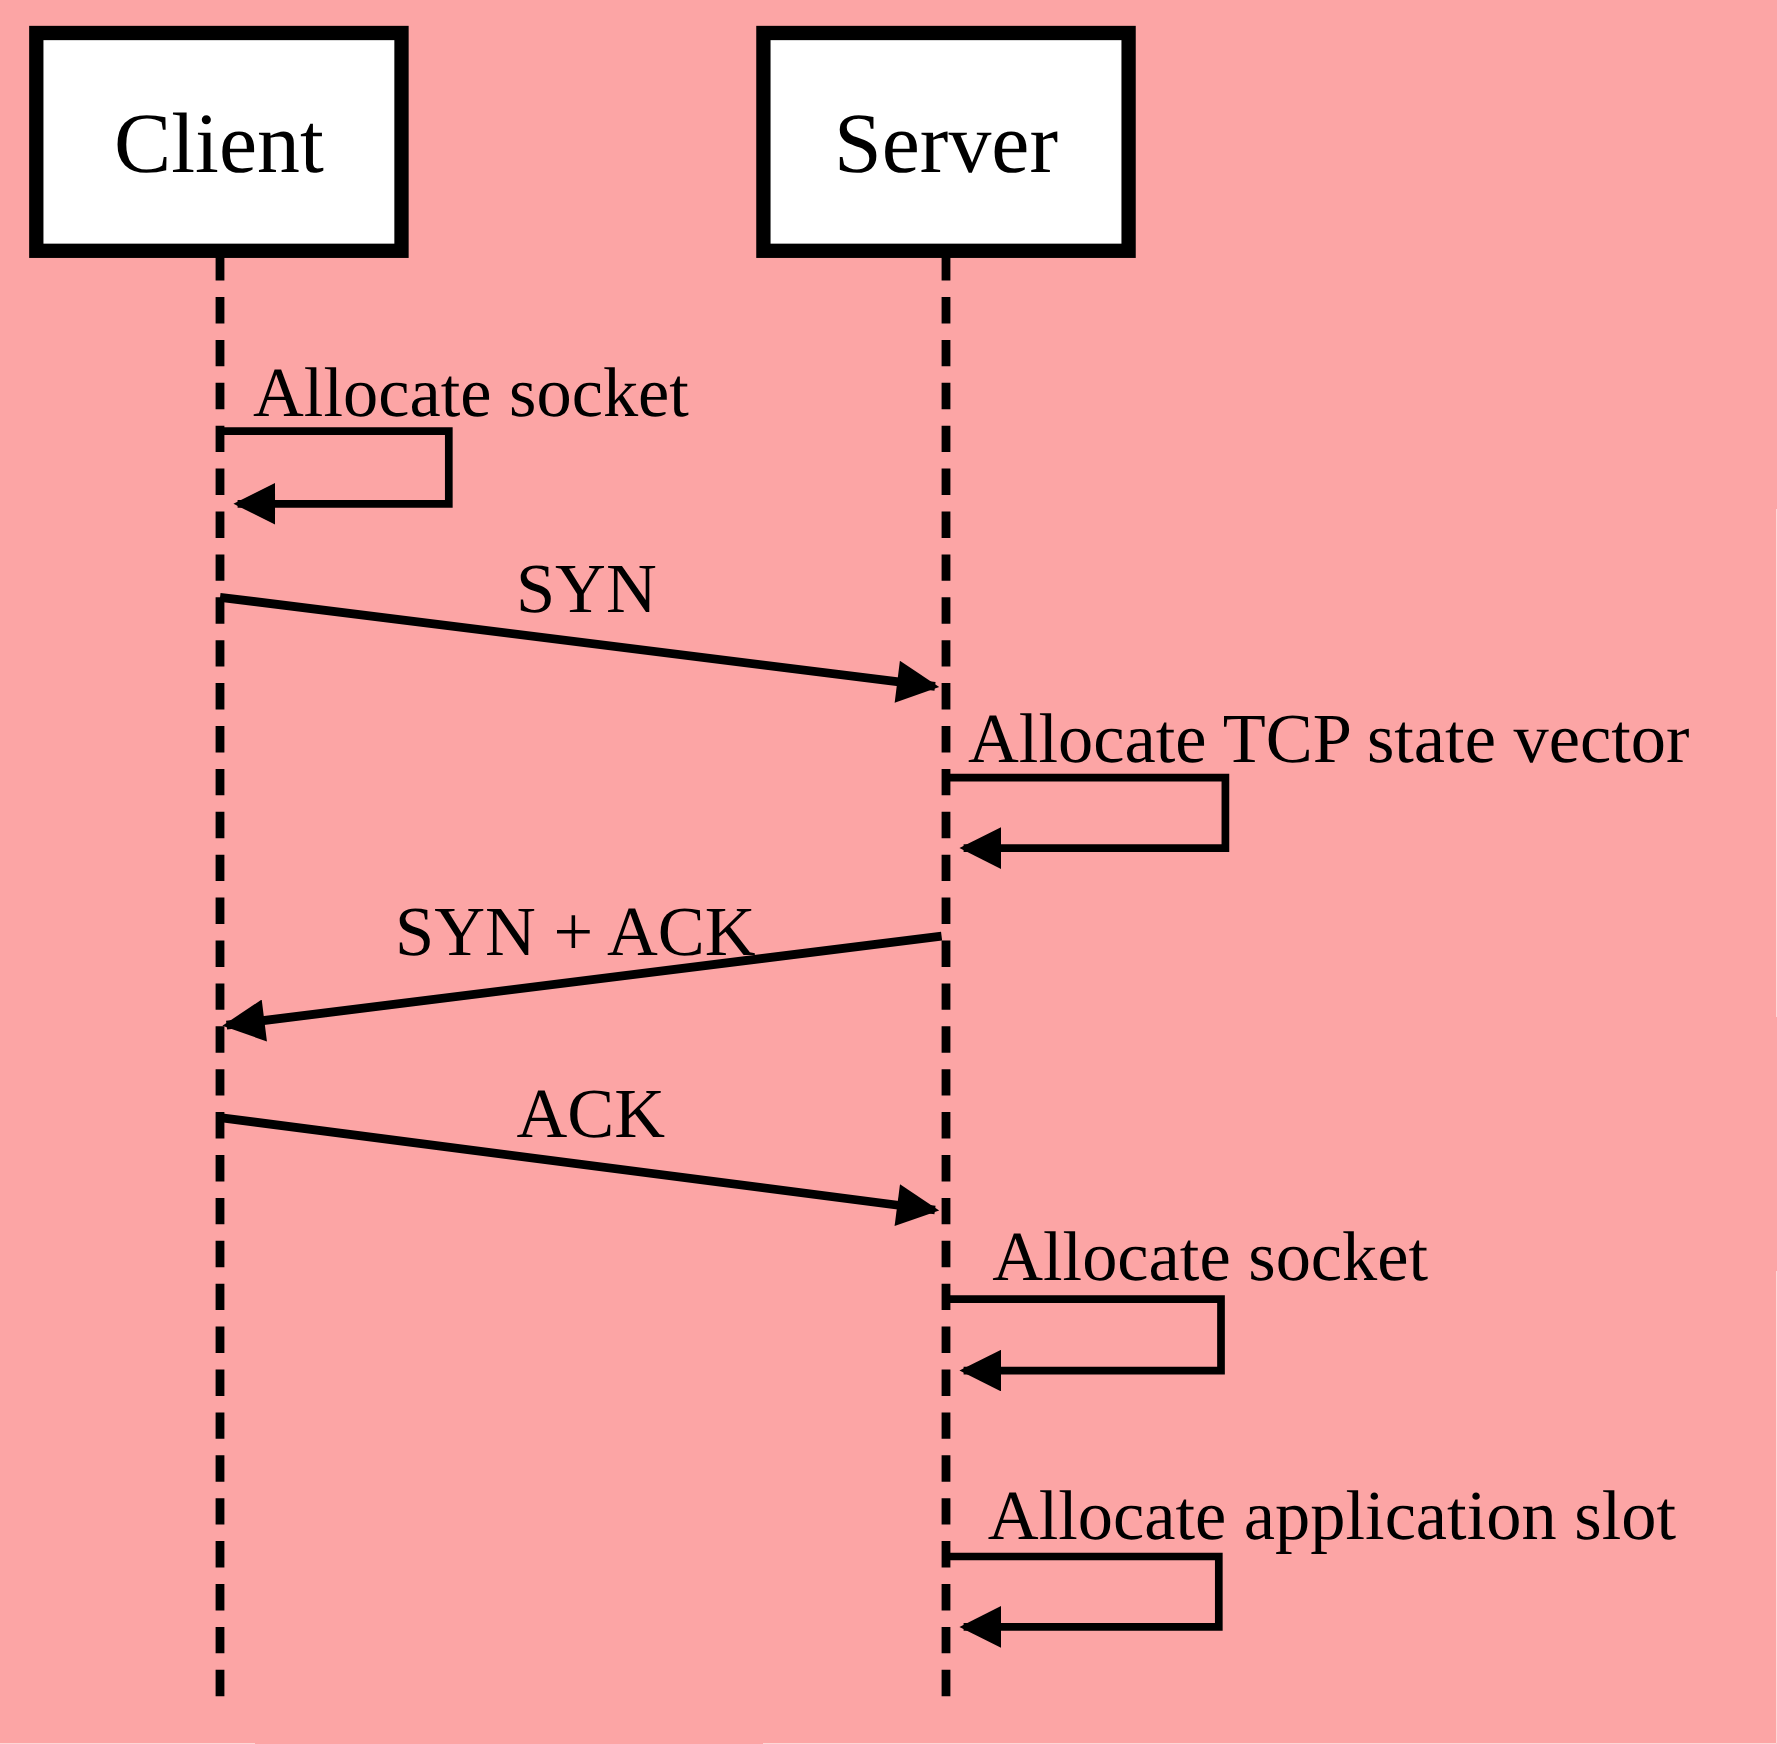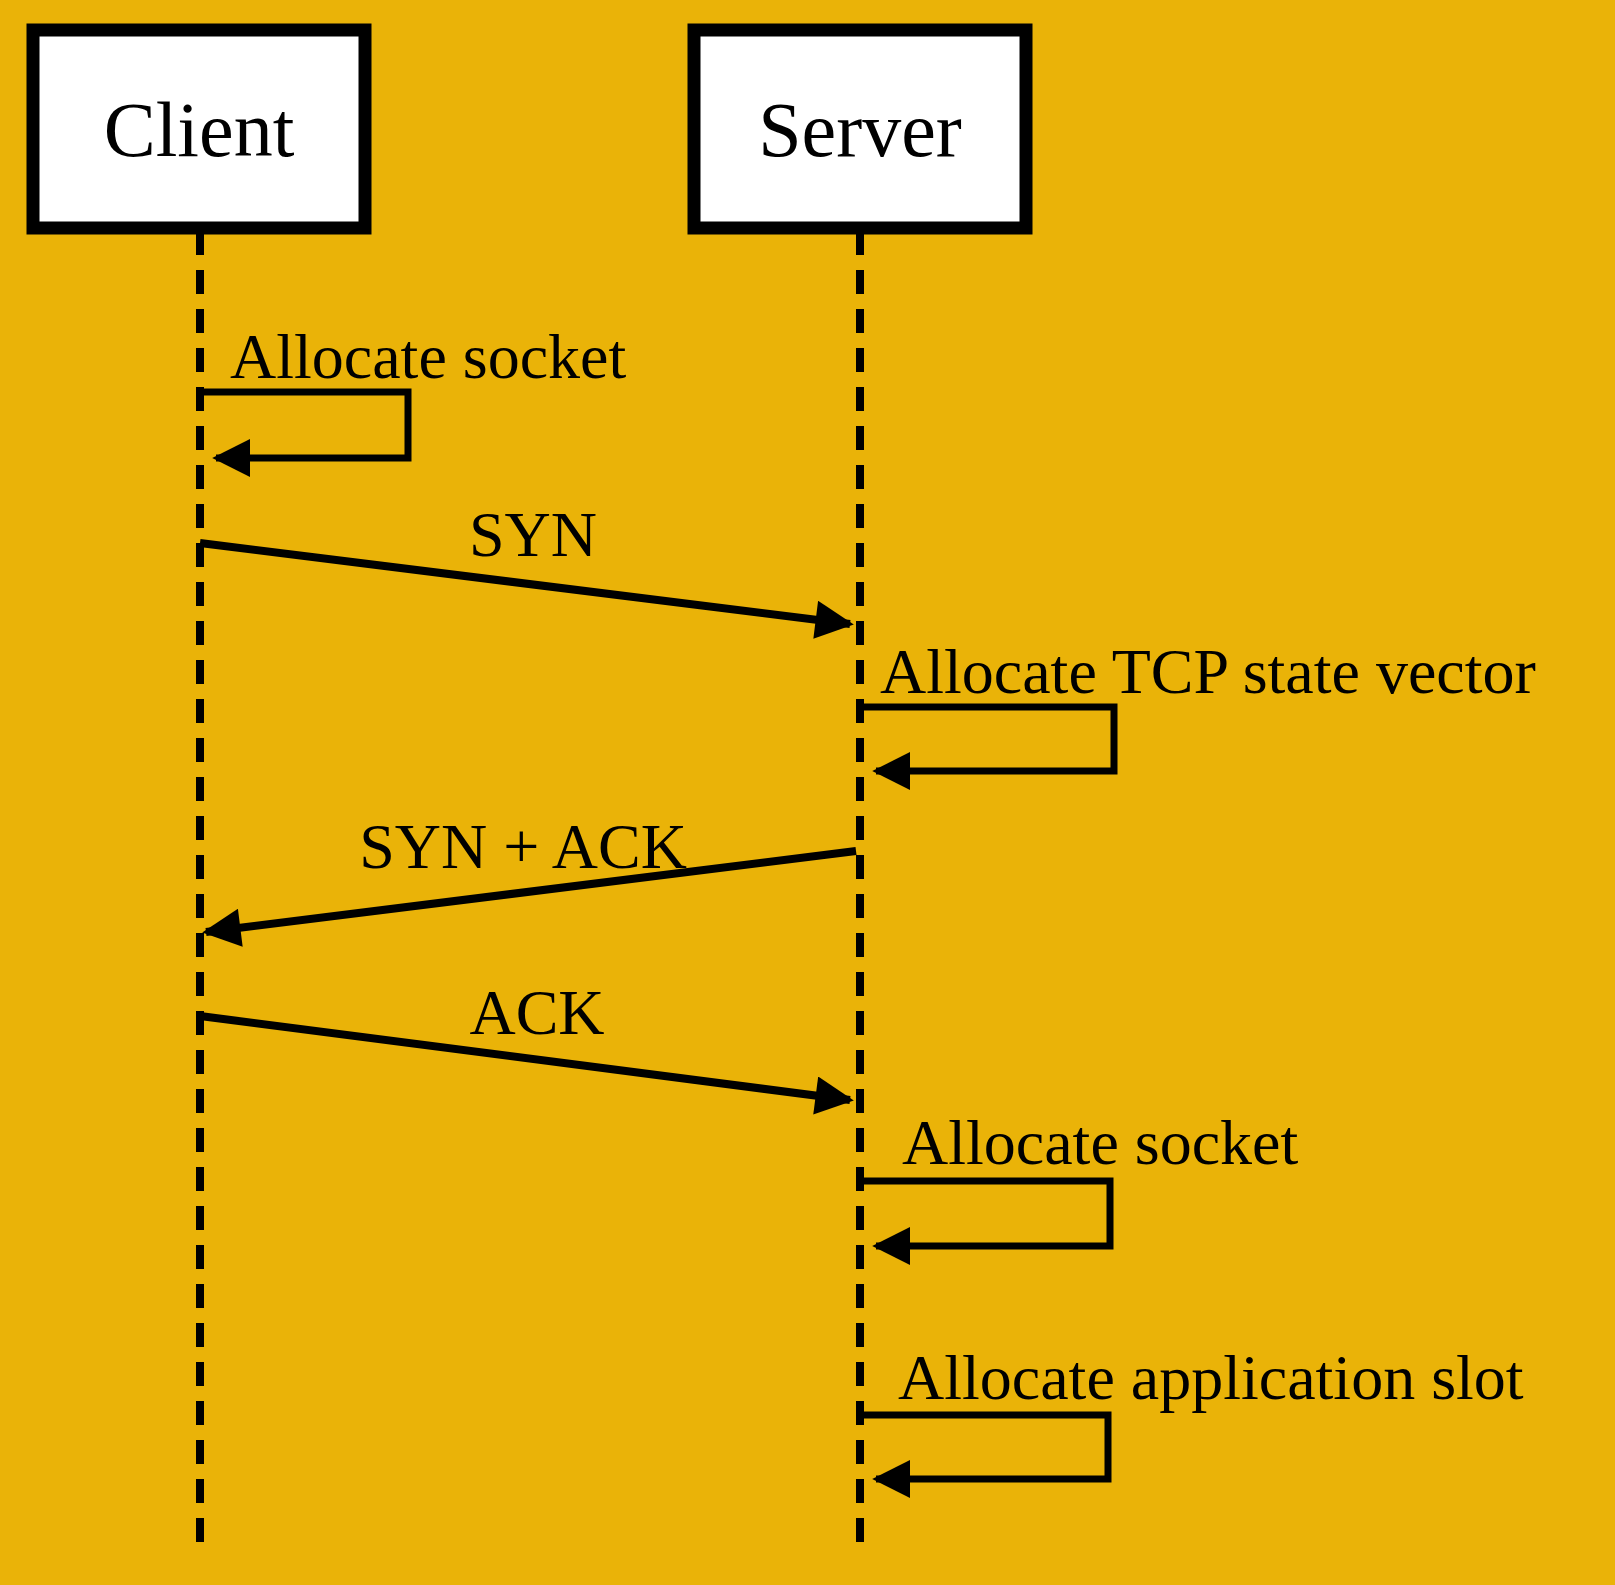--- a/index.html
+++ b/index.html
@@ -4,21 +4,21 @@
 <style>
   html, body {
     margin: 0;
     padding: 0;
     background: #ffffff;
   }
   .canvas {
     position: relative;
     width: 1615px;
     height: 1585px;
-    background: #eab308;
+    background: #fca5a5;
     font-family: "Liberation Serif", serif;
   }
   svg text {
     font-family: "Liberation Serif", serif;
     fill: #000000;
   }
   .actor-label {
     font-size: 78px;
   }
   .msg-label {

